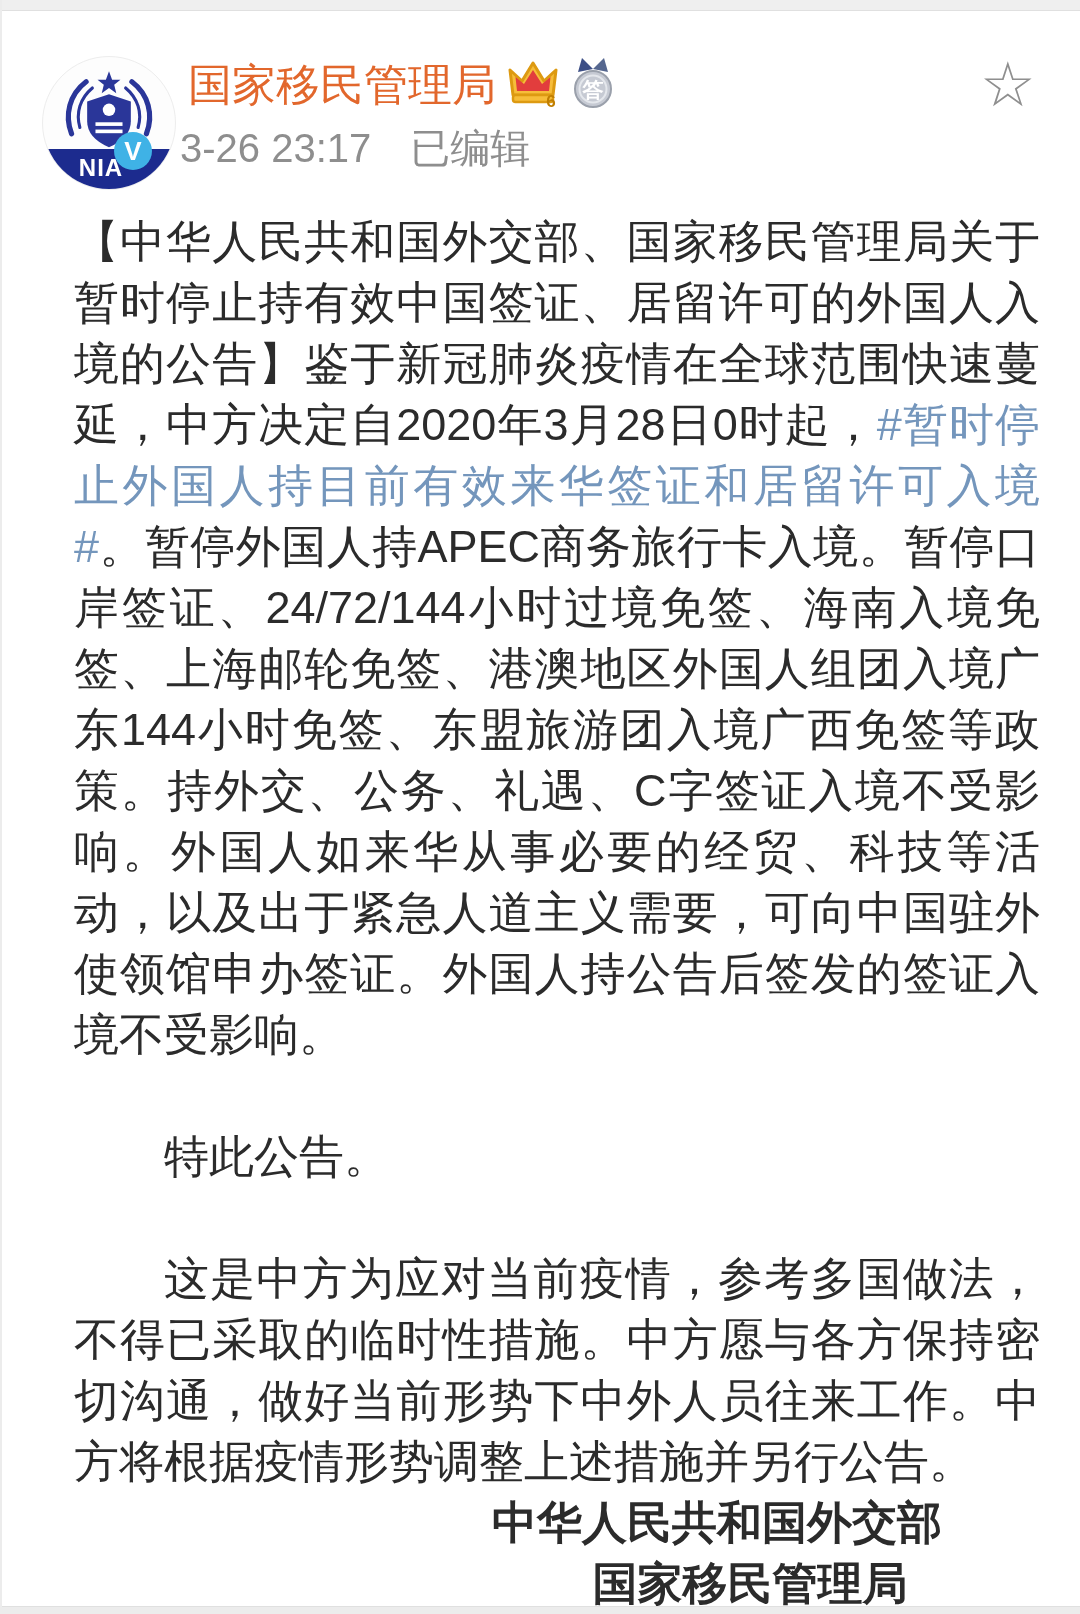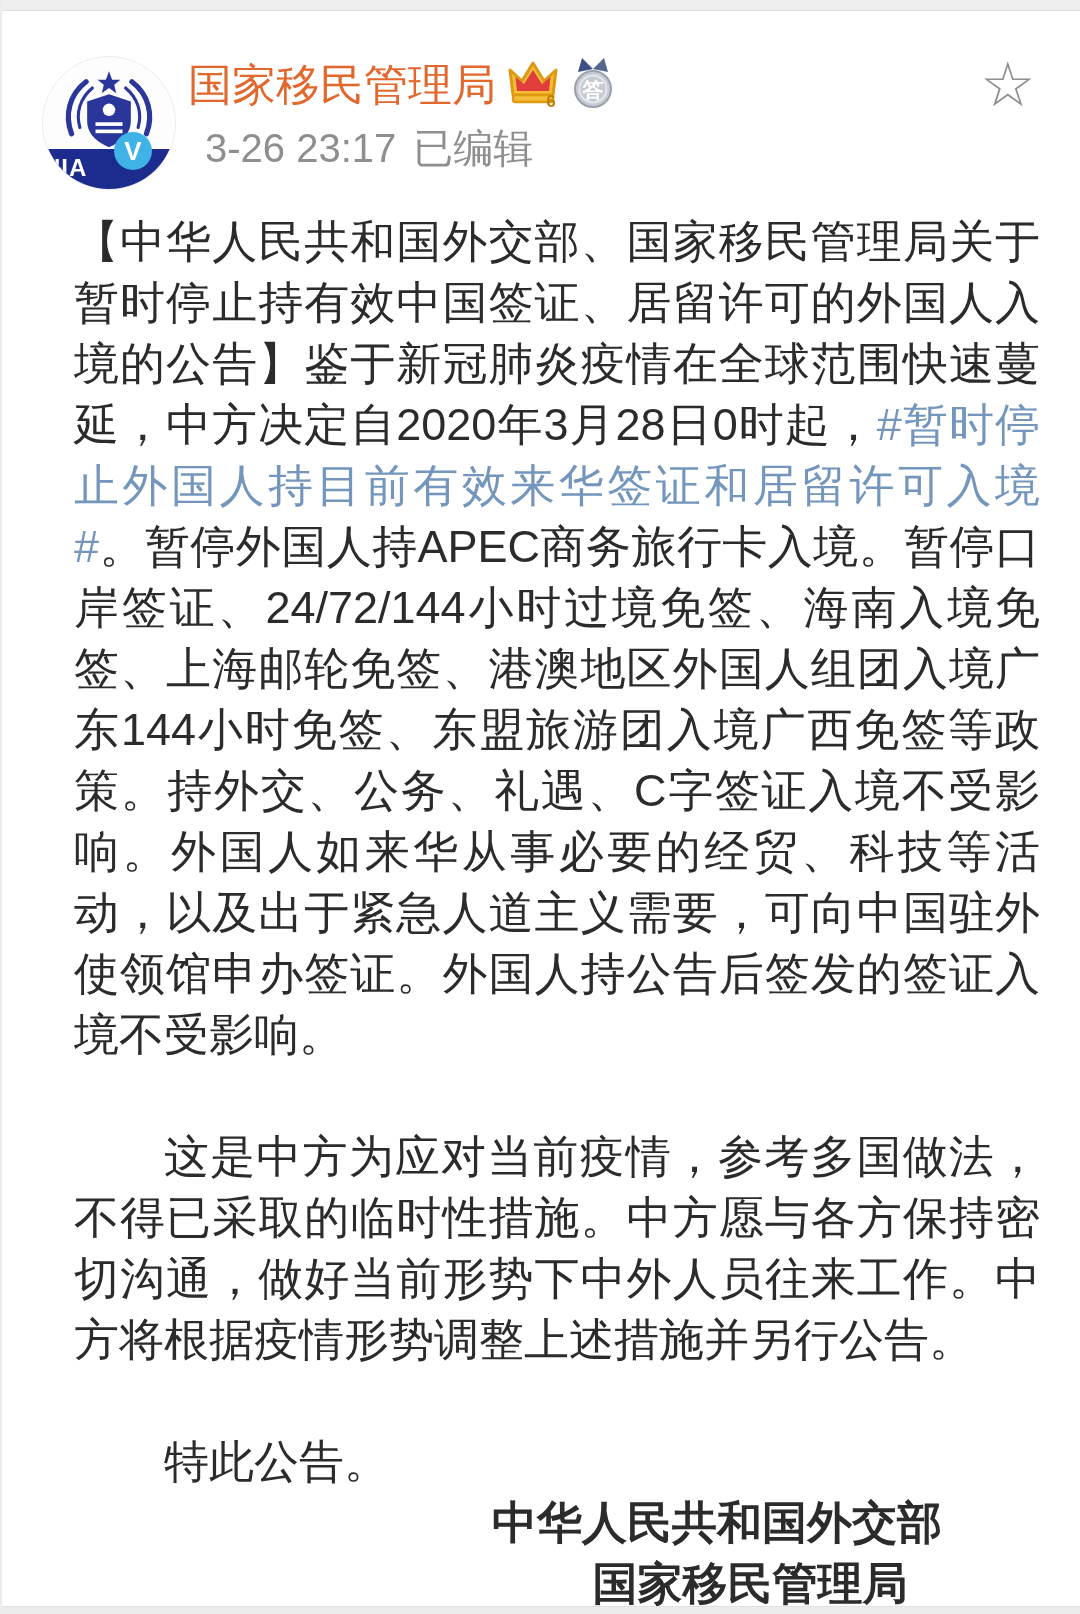--- a/index.html
+++ b/index.html
@@ -29,21 +29,21 @@
     position: absolute; left: 40px; top: 56px;
     width: 134px; height: 134px; border-radius: 50%;
     background: #fdfdfd; border: 1px solid #ededed;
     box-sizing: border-box; overflow: hidden;
   }
   .avatar svg.emblem { display: block; margin: 6px auto 0 auto; }
   .nia-band {
     position: absolute; bottom: 0; left: 0; right: 0; height: 40px;
     background: #1c2b8e; color: #ffffff;
     font-weight: bold; font-size: 24px; line-height: 38px;
-    text-align: left; letter-spacing: 1px;
+    text-align: center; letter-spacing: 1px;
     padding-right: 16px; box-sizing: border-box;
   }
   .v-badge {
     position: absolute; left: 112px; top: 132px;
     width: 38px; height: 38px; border-radius: 50%;
     background: #3fb2e6; color: #ffffff;
     font-weight: bold; font-size: 26px; line-height: 38px; text-align: center;
     z-index: 3;
   }
 
@@ -57,22 +57,22 @@
   }
   .badge { display: inline-block; }
 
   .star {
     position: absolute; left: 978px; top: 54px;
     font-size: 62px; line-height: 1; color: #8f8f8f;
     cursor: pointer;
   }
 
   .meta-row {
-    position: absolute; left: 203px; top: 124px;
-    display: flex; gap: 17px;
+    position: absolute; left: 178px; top: 124px;
+    display: flex; gap: 39px;
     color: #8e8e8e; font-size: 40px; line-height: 48px;
     font-weight: 300; white-space: nowrap;
   }
 
   
   .content {
     position: absolute; left: 40px; right: 40px; top: 211px;
     color: #2b2b2b; font-size: 45px; line-height: 61px;
     font-weight: 300;
     letter-spacing: 0;
@@ -143,23 +143,23 @@
 
     <div class="meta-row">
       <span>3-26 23:17</span>
       <span>已编辑</span>
     </div>
   </div>
 
   <div class="content">
     <p><span>【中华人民共和国外交部、国家移民管理局关于暂时停止持有效中国签证、居留许可的外国人入境的公告】鉴于新冠肺炎疫情在全球范围快速蔓延，中方决定自2020年3月28日0时起，</span><a class="hashtag">#暂时停止外国人持目前有效来华签证和居留许可入境#</a><span>。暂停外国人持APEC商务旅行卡入境。暂停口岸签证、24/72/144小时过境免签、海南入境免签、上海邮轮免签、港澳地区外国人组团入境广东144小时免签、东盟旅游团入境广西免签等政策。持外交、公务、礼遇、C字签证入境不受影响。外国人如来华从事必要的经贸、科技等活动，以及出于紧急人道主义需要，可向中国驻外使领馆申办签证。外国人持公告后签发的签证入境不受影响。</span></p>
 
+    <p class="indent">特此公告。</p>
+
     <p class="indent">这是中方为应对当前疫情，参考多国做法，不得已采取的临时性措施。中方愿与各方保持密切沟通，做好当前形势下中外人员往来工作。中方将根据疫情形势调整上述措施并另行公告。</p>
-
-    <p class="indent">特此公告。</p>
 
     <div class="signature">
       <div class="sig-line">中华人民共和国外交部</div>
       <div class="sig-line">国家移民管理局</div>
       <div class="sig-line">2020年3月26日</div>
     </div>
   </div>
 
   <div class="bottom-bar"></div>
 </div>

